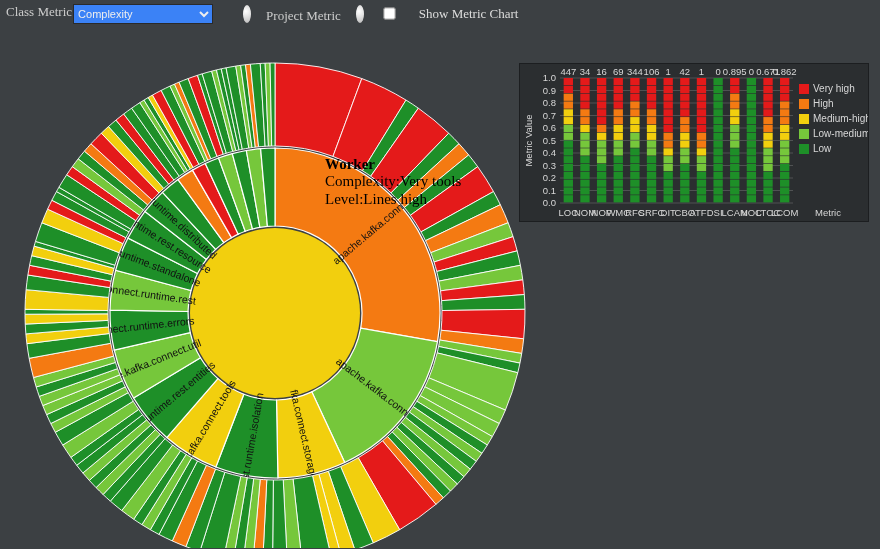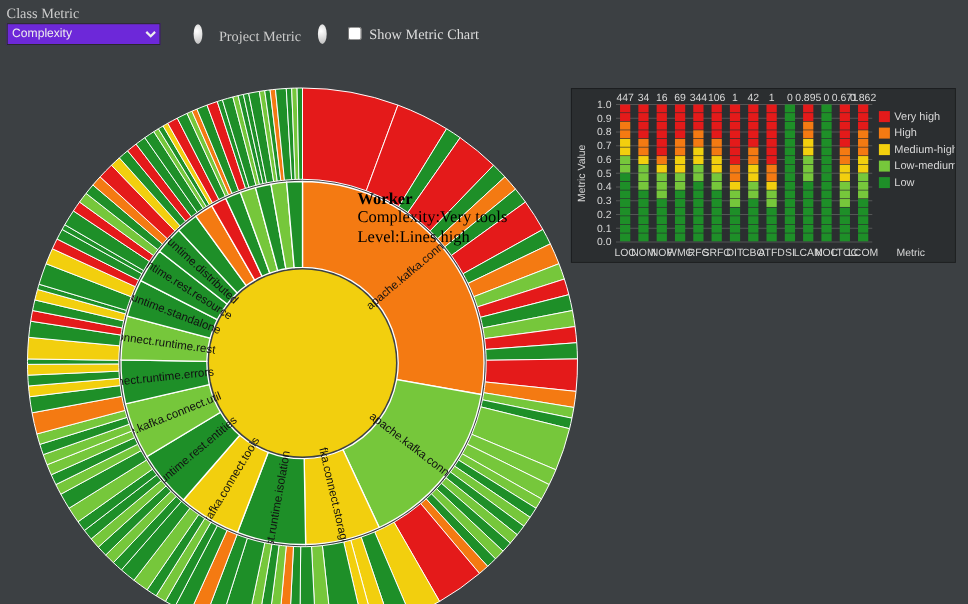--- a/index.html
+++ b/index.html
@@ -1,22 +1,22 @@
 <!DOCTYPE html>
 <html><head>
 <meta charset="utf-8">
 <style>
   html,body{margin:0;padding:0;background:#3c4043;color:#ddd;font-family:"Times New Roman",serif;font-size:13px;width:880px;height:549px;overflow:hidden}
   .controls{display:flex;gap:15px;padding:4px 6px;align-items:flex-end}
-  .ctrl{display:flex;flex-direction:column;gap:1px}
+  .ctrl{display:flex;gap:1px}
   .ctrl label{color:#ccc;font-size:13px}
-  select{background:#6d28d9;color:#eee;border:1px solid #2a2a2a;font-size:11px;height:20px;min-width:140px}
+  select{background:#3b82f6;color:#eee;border:1px solid #2a2a2a;font-size:11px;height:20px;min-width:140px}
   select.wide{min-width:155px}
   .slider-stub{width:8px;height:18px;background:radial-gradient(circle at 35% 35%,#fff,#bbb);border-radius:50%;align-self:flex-end;margin-bottom:1px}
-  .chk-wrap{display:flex;align-items:center;gap:4px;align-self:flex-end;color:#ddd;margin-bottom:1px}
+  .chk-wrap{display:flex;align-items:center;gap:20px;align-self:flex-end;color:#ddd;margin-bottom:1px}
   .chk-wrap input{transform:scale(0.95)}
   .stage{position:relative}
   svg{display:block}
   .tip{position:absolute;left:325px;top:128px;color:#000;font-family:Georgia,serif;font-size:15px;line-height:1.15;pointer-events:none}
   .tip .t1{font-weight:bold}
   .side{position:absolute;left:520px;top:36px;width:348px;height:157px;background:#2b2e30;outline:1px solid #1c1e20}
   .side svg{width:348px;height:157px}
   .legend-row{font-size:10px;fill:#d7d7d7;font-family:Arial,Helvetica,sans-serif}
   .axis{font-size:9.5px;fill:#d7d7d7;font-family:Arial,Helvetica,sans-serif}
   .tick{stroke:#777;stroke-width:0.5}

